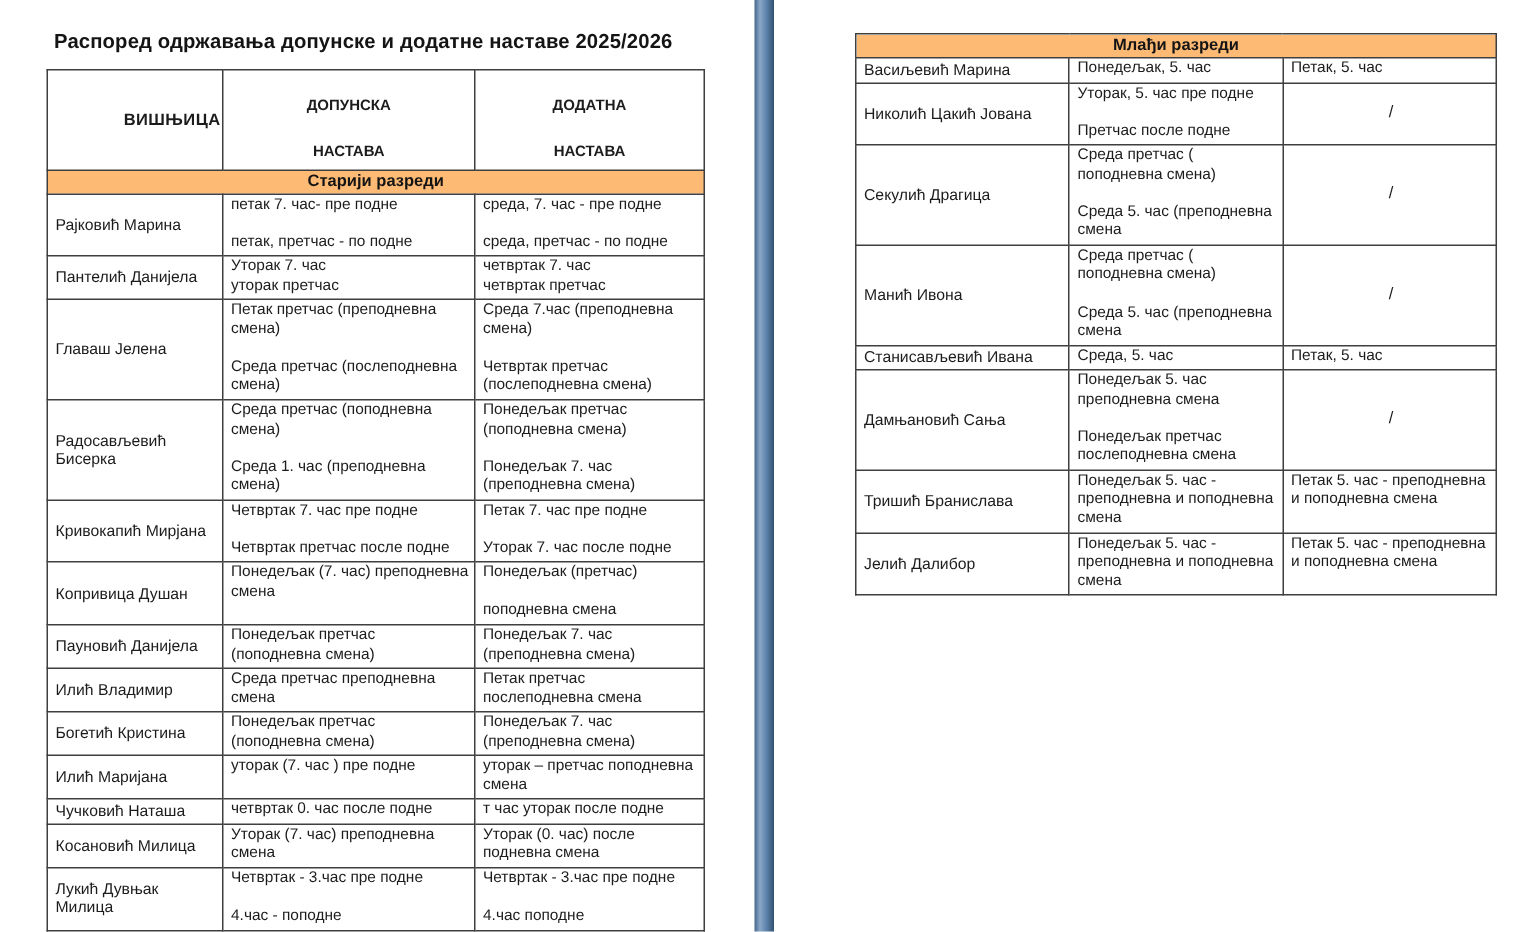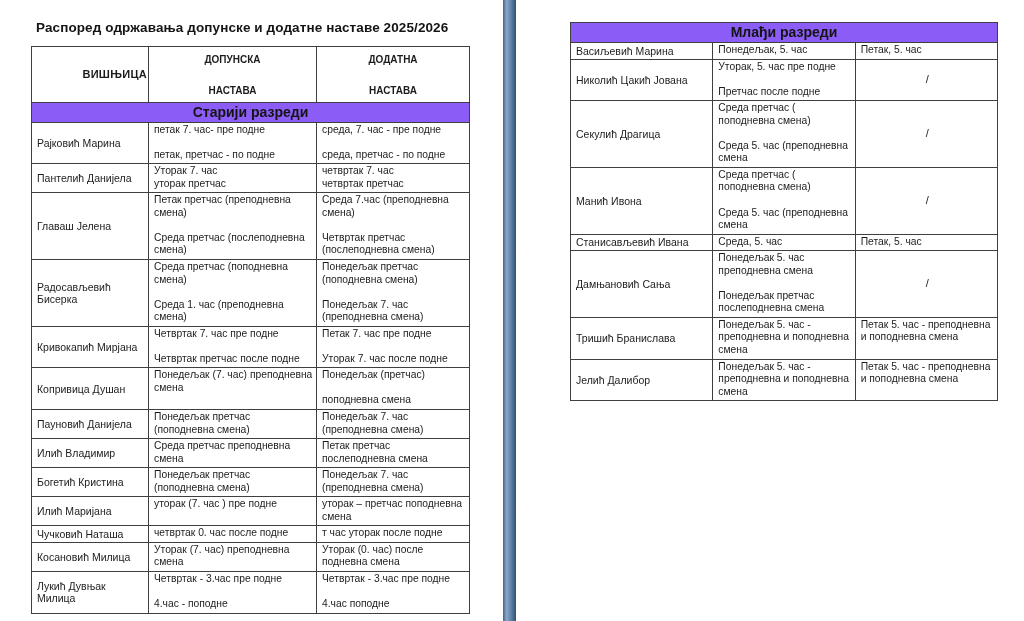--- a/index.html
+++ b/index.html
@@ -24,26 +24,26 @@
   table{border-collapse:collapse;table-layout:fixed;}
   td,th{border:1px solid #3f3f3f;overflow:hidden;}
   .tbl-left{position:absolute;left:31px;top:46px;width:427px;border:1.5px solid #3f3f3f;}
   .tbl-right{position:absolute;left:54px;top:22px;width:428px;border:1.5px solid #3f3f3f;}
   .school-cell{
     width:114px;font-size:11px;font-weight:bold;text-align:right;vertical-align:middle;
     letter-spacing:.3px;
   }
   .colhead-cell{
     font-size:10px;font-weight:bold;text-align:center;vertical-align:top;
-    padding:5px 2px 3px 2px;white-space:pre-line;line-height:1.55;
+    padding:16px 2px 3px 2px;white-space:pre-line;line-height:1.55;
   }
   .col-dop{width:163px;}
   .col-dod{width:148px;}
   .section-row td{
-    background:#8b5cf6;font-size:14px;font-weight:bold;text-align:center;
+    background:#fdba74;font-size:11px;font-weight:bold;text-align:center;
     padding:1px 0 2px 0;color:#141414;
   }
   .name-cell{
     font-size:10.5px;vertical-align:middle;padding:1px 3px 1px 5px;line-height:1.15;
   }
   .sched-cell{
     font-size:10.3px;vertical-align:top;padding:1px 3px 2px 5px;
     white-space:pre-line;line-height:1.22;
   }
   .slash{text-align:center;vertical-align:middle;font-size:11px;}

